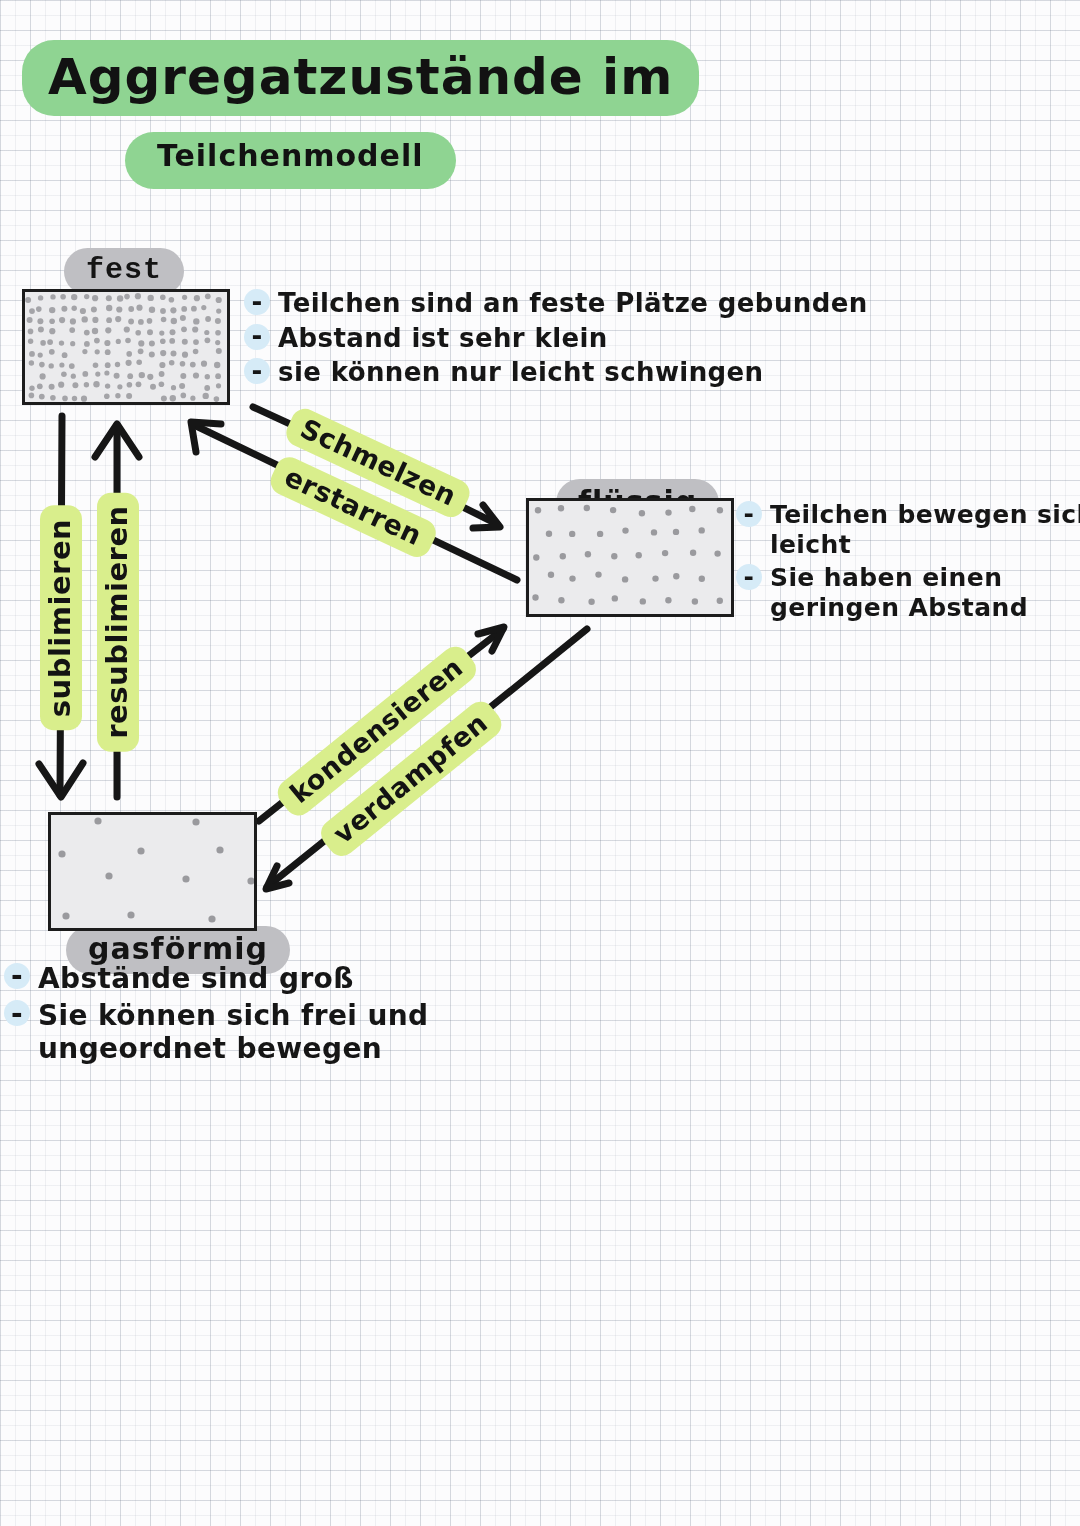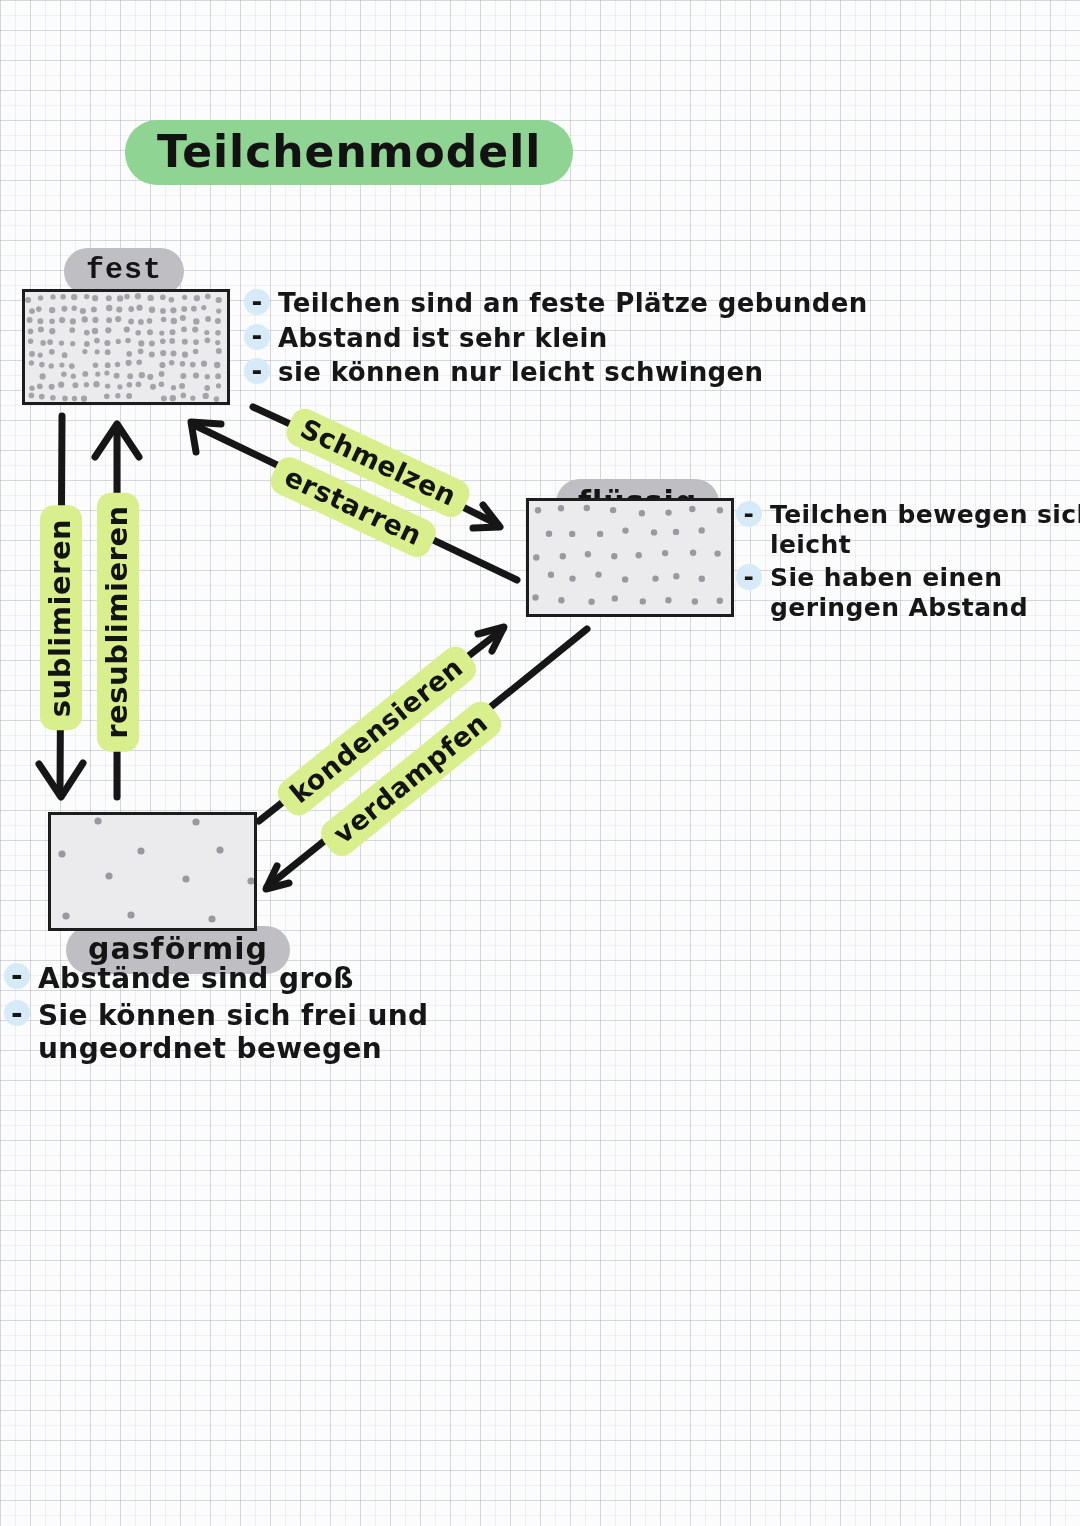--- a/index.html
+++ b/index.html
@@ -15,21 +15,21 @@
     font-family:"DejaVu Sans", sans-serif;
     color:#161616;
   }
   .abs{position:absolute;}
   
   .title-pill{
     display:inline-block;background:#8fd492;border-radius:32px;
     font-weight:bold;color:#121212;letter-spacing:1px;white-space:nowrap;
   }
   .title-line1{left:22px;top:40px;font-size:50px;padding:8px 26px 10px 26px;}
-  .title-line2{left:125px;top:120px;font-size:44px;padding:6px 32px 8px 32px;}
+  .title-line2{left:125px;top:132px;font-size:30px;padding:6px 32px 16px 32px;}
   
   .state-pill{
     display:inline-block;background:#bfbfc3;border-radius:24px;
     font-weight:bold;font-size:30px;color:#141414;letter-spacing:1px;
     padding:5px 22px 8px 22px;white-space:nowrap;z-index:2;
   }
   
   .state-box{
     background:#ebebed;border:3px solid #1c1c1c;z-index:3;box-sizing:border-box;
   }
@@ -82,20 +82,21 @@
     <path d="M587,629 L430,756 L267,887"></path>
     <polyline points="289,883 266,889 277,866"></polyline>
 
     <path d="M62,416 L60,795"></path>
     <polyline points="39,764 61,797 83,763"></polyline>
 
     <path d="M117,797 L117,425"></path>
     <polyline points="95,457 117,424 139,457"></polyline>
   </svg>
 
+  <div class="abs title-pill title-line1">Aggregatzustände im</div>
   <div class="abs title-pill title-line2">Teilchenmodell</div>
 
   <div class="abs state-pill" style="left:64px;top:248px;font-family:Liberation Mono, monospace;">fest</div>
   <div class="abs state-box" style="left:22px;top:289px;width:208px;height:116px;">
     <svg id="particles-fest" width="202" height="110" viewBox="0 0 202 110">
         <circle cx="3.1" cy="8.1" r="3.0" fill="#a4a4a8"></circle>
         <circle cx="15.6" cy="5.9" r="2.7" fill="#a4a4a8"></circle>
         <circle cx="28.0" cy="4.9" r="2.7" fill="#a4a4a8"></circle>
         <circle cx="38.1" cy="4.7" r="2.8" fill="#a4a4a8"></circle>
         <circle cx="49.2" cy="5.1" r="3.2" fill="#a4a4a8"></circle>

